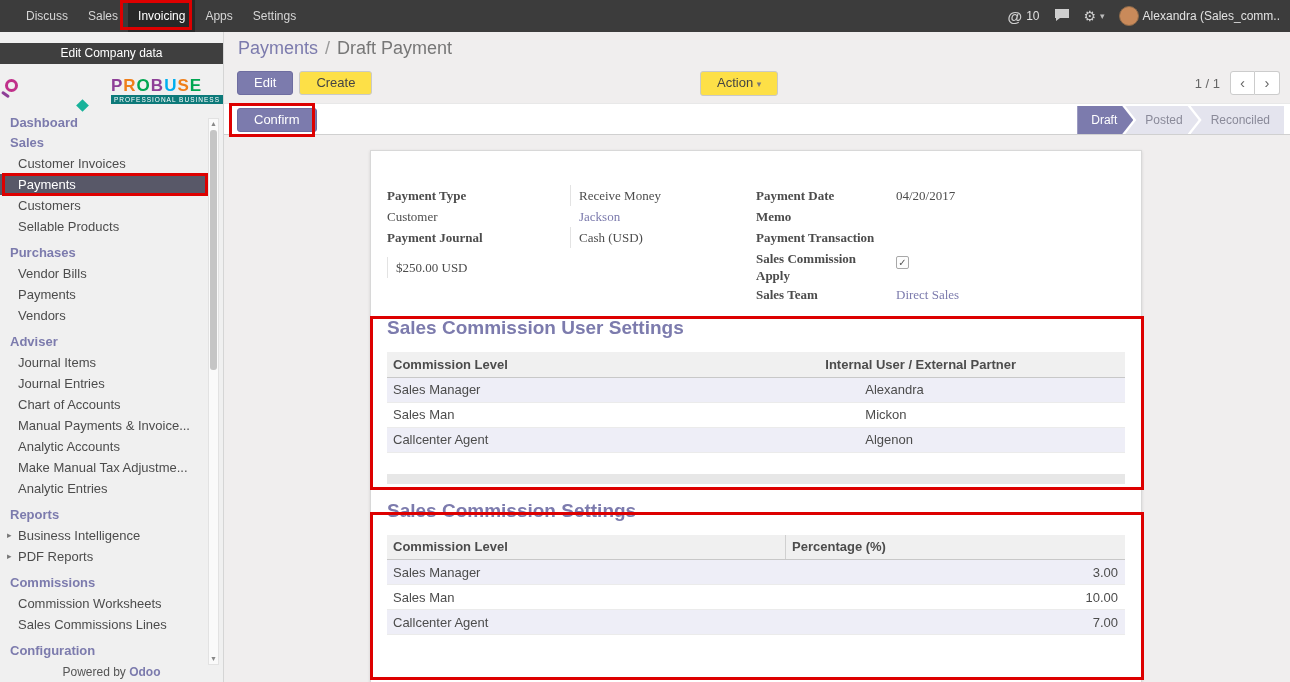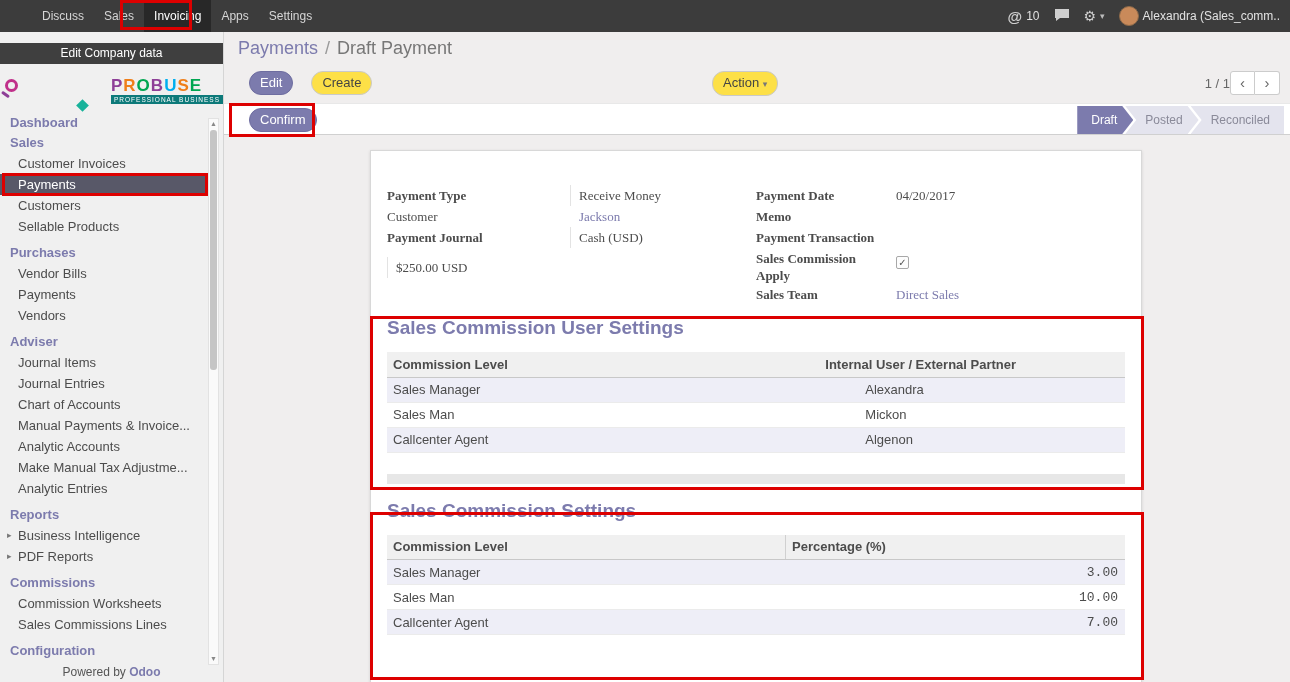--- a/index.html
+++ b/index.html
@@ -7,21 +7,21 @@
   body {
     position: relative;
     font-family: "Liberation Sans", sans-serif;
     font-size: 13px;
     color: #4c4c4c;
     background: #f0eeee;
     overflow: hidden;
   }
   
   .topbar { position:absolute; top:0; left:0; width:1290px; height:32px; background:#3c3c3c; display:flex; justify-content:space-between; z-index:10; }
-  .topbar-left { display:flex; align-items:flex-start; padding-left:16px;margin-left:16px; }
+  .topbar-left { display:flex; align-items:flex-start; padding-left:16px; }
   .tmenu { color:#d6d6d6; font-size:12px; padding:0 10px; line-height:32px; cursor:pointer; white-space:nowrap; }
   .tmenu.active { background:#282828; color:#fff; }
   .topbar-right { display:flex; align-items:center; gap:14px; padding-right:10px; color:#cfcfcf; }
   .tb-group { display:flex; align-items:center; gap:4px; font-size:13px; cursor:pointer; }
   .at-glyph { font-size:15px; font-weight:bold; }
   .count { font-size:12px; color:#e0e0e0; }
   .gear-glyph { font-size:14px; }
   .caret-sm { font-size:9px; color:#bbb; }
   .avatar { width:20px; height:20px; border-radius:50%; background:#c98a5a; border:1px solid #8d6a4a; display:inline-block; }
   .user-name { font-size:12px; color:#e2e2e2; white-space:nowrap; }
@@ -49,25 +49,25 @@
   .powered { position:absolute; bottom:3px; width:100%; text-align:center; font-size:12px; color:#555; }
   .powered .odoo-link { color:#7c7bad; font-weight:bold; cursor:pointer; }
   
   .main { position:absolute; top:32px; left:224px; width:1066px; height:650px; }
   .breadcrumb-row { height:33px; display:flex; align-items:center; padding-left:14px; font-size:18px; }
   .bc-parent { color:#7c7bad; cursor:pointer; }
   .bc-sep { color:#999; margin:0 7px; }
   .bc-current { color:#777; }
   .toolbar-row { height:38px; position:relative; }
   .tb-left { position:absolute; left:13px; top:6px; display:flex; gap:6px; }
-  .btn { font-size:13px; padding:3px 10px; border-radius:12px; cursor:pointer; line-height:16px; display:inline-block; white-space:nowrap;margin-left:12px; }
+  .btn { font-size:13px; padding:3px 16px; border-radius:3px; cursor:pointer; line-height:16px; display:inline-block; white-space:nowrap; }
   .btn-primary { background:#7c7bad; border:1px solid #6e6da0; color:#fff; }
   .btn-default { background:#fde047; border:1px solid #c9c9c9; color:#444; }
   .tb-action { position:absolute; left:476px; top:6px;text-align:center; }
-  .tb-pager { position:absolute; right:10px; top:6px; display:flex; align-items:center; color:#666; }
+  .tb-pager { position:absolute; right:10px; top:6px; display:flex; align-items:center; gap:10px; color:#666; }
   .pager-btns { display:flex; }
   .pager-btn { width:25px; height:24px; background:#fff; border:1px solid #ccc; color:#666; text-align:center; line-height:22px; font-size:15px; cursor:pointer; }
   .pager-btn.prev { border-radius:3px 0 0 3px; }
   .pager-btn.next { border-radius:0 3px 3px 0; border-left:none; }
   .statusbar-row { height:32px; background:#fff; border-bottom:1px solid #d0d0d0; border-top:1px solid #e8e8e8; position:relative; }
   .confirm-wrap { position:absolute; left:13px; top:4px; }
   .pipeline { position:absolute; right:6px; top:2px; height:28px; display:flex; }
   .stage { height:28px; line-height:28px; padding:0 16px 0 20px; font-size:12px; color:#8a8a99; background:#e4e4ee; cursor:pointer; white-space:nowrap; }
   .stage.first { clip-path:polygon(0 0, calc(100% - 11px) 0, 100% 50%, calc(100% - 11px) 100%, 0 100%); padding-left:14px; z-index:3; background:#7c7bad; color:#fff; }
   .stage.mid { clip-path:polygon(0 0, calc(100% - 11px) 0, 100% 50%, calc(100% - 11px) 100%, 0 100%, 11px 50%); margin-left:-8px; z-index:2; }
@@ -90,21 +90,21 @@
   .section-title.second { margin-top:16px; }
   table.o-table { width:100%; border-collapse:collapse; margin-top:13px; font-size:13px; table-layout:fixed; }
   .o-table th { background:#f0f0f0; border-bottom:1px solid #c8c8c8; text-align:left; height:25px; padding:0 6px; font-weight:bold; color:#4c4c4c; }
   .o-table td { height:25px; padding:0 6px; border-bottom:1px solid #ebebeb; color:#4c4c4c; }
   .o-table tr.odd td { background:#eeeef7; }
   .t1-col1 { width:64%; }
   th.t1-col2 .shift { position:relative; left:-40px; }
   .t2-col1 { width:54%; }
   th.t2-col1 { border-right:1px solid #d0d0d0; }
   td.t2-col2, th.t2-col2.num { }
-  td.t2-col2 { text-align:right; padding-right:7px;font-family:Liberation Mono, monospace; }
+  td.t2-col2 { text-align:right; padding-right:7px; }
   .table-footer-strip { height:10px; background:#e7e7e7; margin-top:21px; }
   
   .anno { position:absolute; border:3px solid #dd0000; z-index:100; pointer-events:none; }
   #anno-invoicing { left:120px; top:0;   width:72px;  height:30px; }
   #anno-payments  { left:2px;   top:173px; width:206px; height:23px; }
   #anno-confirm   { left:229px; top:103px; width:86px;  height:34px; }
   #anno-section1  { left:370px; top:316px; width:774px; height:174px; }
   #anno-section2  { left:370px; top:512px; width:774px; height:168px; }
 </style>
 </head>

